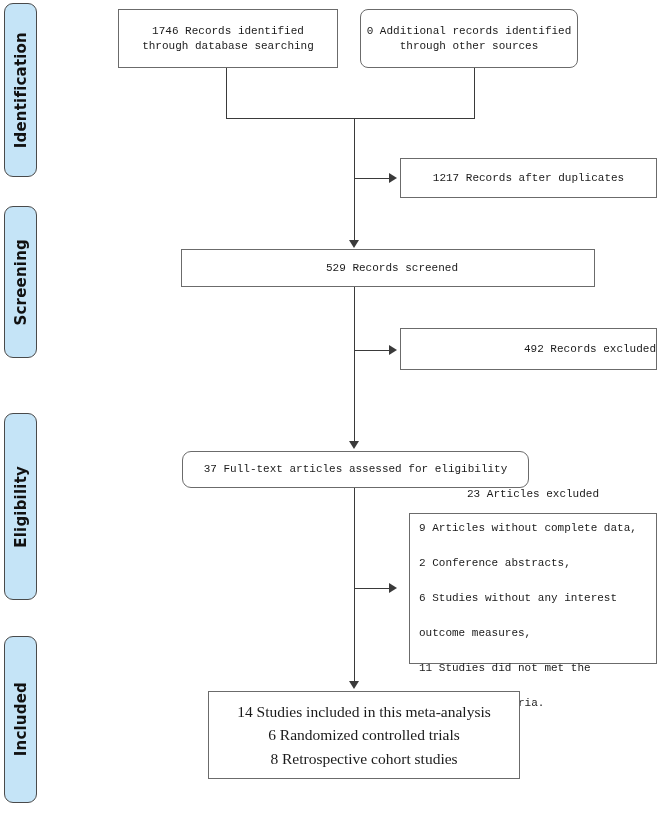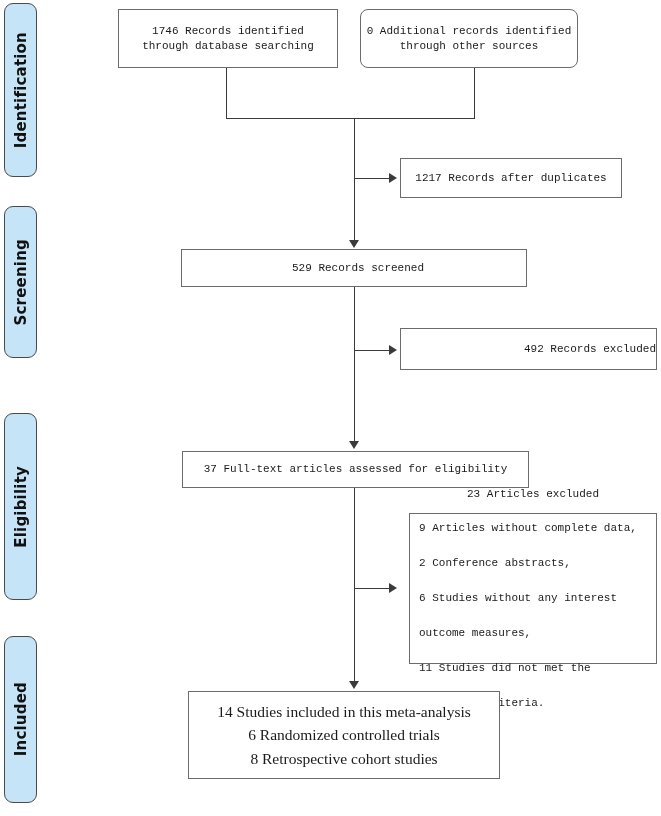--- a/index.html
+++ b/index.html
@@ -134,57 +134,57 @@
   <div class="vline" style="left:226px; top:68px; height:51px;"></div>
   <div class="vline" style="left:474px; top:68px; height:51px;"></div>
   <div class="hline" style="left:226px; top:118px; width:249px;"></div>
 
   <div class="vline" style="left:354px; top:118px; height:123px;"></div>
   <div class="arrow-down" style="left:349px; top:240px;"></div>
 
   <div class="hline" style="left:354px; top:178px; width:36px;"></div>
   <div class="arrow-right" style="left:389px; top:173px;"></div>
 
-  <div class="flow-box" style="left:400px; top:158px; width:222px; height:40px;">
+  <div class="flow-box" style="left:400px; top:158px; width:257px; height:40px;">
     <div class="line">1217 Records after duplicates</div>
   </div>
 
-  <div class="flow-box" style="left:181px; top:249px; width:346px; height:38px;padding-left:8px;">
+  <div class="flow-box" style="left:181px; top:249px; width:414px; height:38px;padding-left:8px;">
     <div class="line">529 Records screened</div>
   </div>
 
   <div class="vline" style="left:354px; top:287px; height:155px;"></div>
   <div class="arrow-down" style="left:349px; top:441px;"></div>
 
   <div class="hline" style="left:354px; top:350px; width:36px;"></div>
   <div class="arrow-right" style="left:389px; top:345px;"></div>
 
   <div class="flow-box" style="left:400px; top:328px; width:257px; height:42px;align-items:flex-end;">
     <div class="line">492 Records excluded</div>
   </div>
 
-  <div class="flow-box" style="left:182px; top:451px; width:347px; height:37px;">
+  <div class="flow-box" style="left:182px; top:451px; width:347px; height:37px;border-radius:9px;">
     <div class="line">37 Full-text articles assessed for eligibility</div>
   </div>
 
   <div class="vline" style="left:354px; top:488px; height:193px;"></div>
   <div class="arrow-down" style="left:349px; top:681px;"></div>
 
   <div class="hline" style="left:354px; top:588px; width:36px;"></div>
   <div class="arrow-right" style="left:389px; top:583px;"></div>
 
   <div class="flow-box left-align" style="left:409px; top:513px; width:248px; height:151px;">
     <div class="line centered">23 Articles excluded</div>
     <div class="line">9 Articles without complete data,</div>
     <div class="line">2 Conference abstracts,</div>
     <div class="line">6 Studies without any interest</div>
     <div class="line">outcome measures,</div>
     <div class="line">11 Studies did not met the</div>
     <div class="line">inclusion criteria.</div>
   </div>
 
-  <div class="flow-box serif" style="left:188px; top:691px; width:312px; height:88px;">
+  <div class="flow-box serif" style="left:208px; top:691px; width:312px; height:88px;">
     <div class="line">14 Studies included in this meta-analysis</div>
     <div class="line">6 Randomized controlled trials</div>
     <div class="line">8 Retrospective cohort studies</div>
   </div>
 
 </div>
 
 </body></html>

